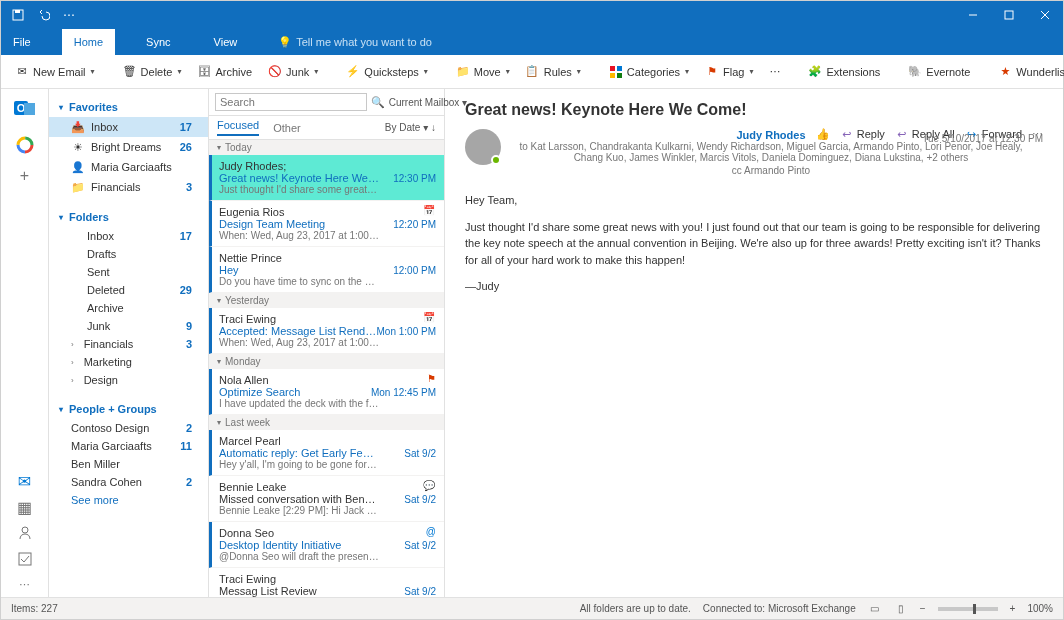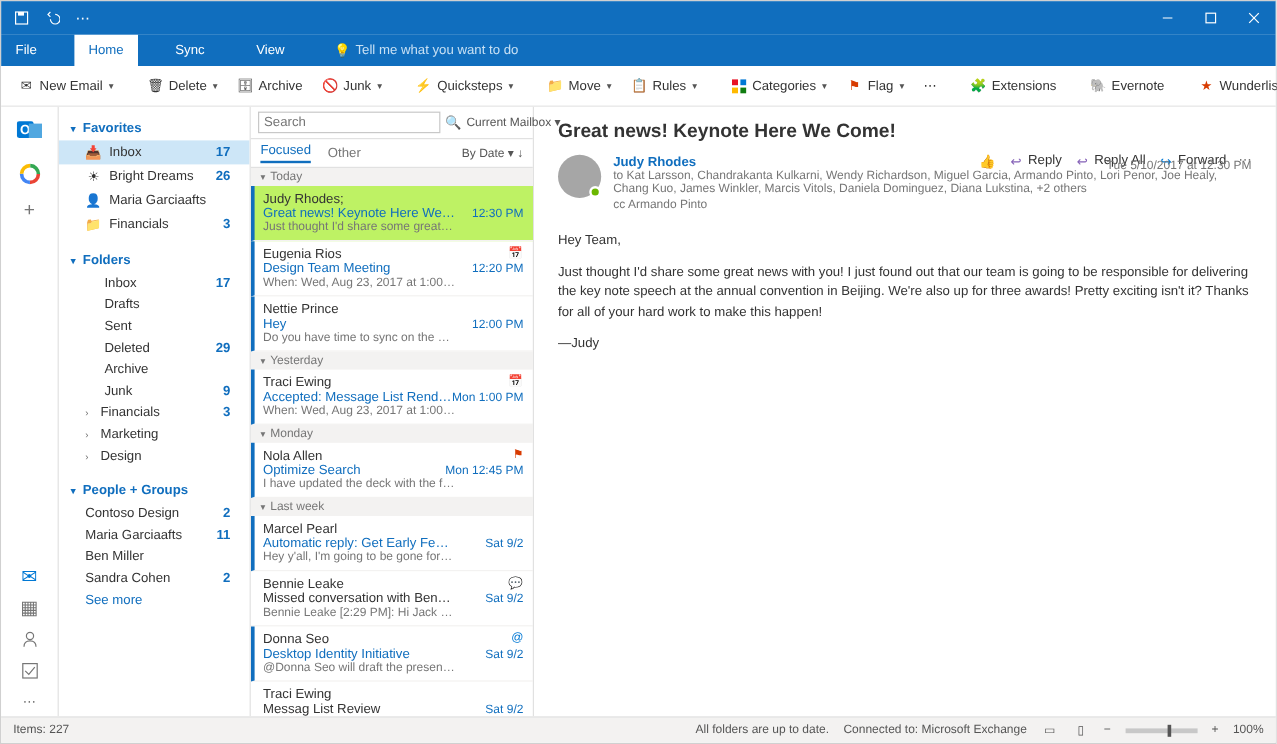--- a/index.html
+++ b/index.html
@@ -37,27 +37,27 @@
 .tabs-row .sort { margin-left:auto; color:#555; font-size:10px;}
 .msgs { flex:1; overflow-y:auto;}
 .grp { background:#f3f2f1; color:#767676; padding:2px 8px; font-size:10px; display:flex; align-items:center; gap:4px;}
 .msg { border-bottom:1px solid #f3f2f1; padding:5px 8px 5px 10px; position:relative;}
 .msg .from{ color:#333; font-size:11px;}
 .msg .subj{ color:#106ebe; font-size:11px; white-space:nowrap; overflow:hidden; text-overflow:ellipsis; max-width:160px;}
 .msg .prev{ color:#767676; font-size:10px; white-space:nowrap; overflow:hidden; text-overflow:ellipsis; max-width:160px;}
 .msg .time{ position:absolute; right:8px; top:18px; font-size:10px; color:#106ebe;}
 .msg .icon-tr{ position:absolute; right:8px; top:4px; color:#767676; font-size:10px;}
 .msg.unread { border-left:3px solid #106ebe; padding-left:7px;}
-.msg.sel { background:#bef264;}
+.msg.sel { background:#5eead4;}
 .reading { flex:1; padding:12px 20px; overflow-y:auto; position:relative;}
 .reading h2{ font-size:16px; font-weight:600; color:#333; margin-bottom:10px;}
 .mhdr{ display:flex; gap:10px;}
 .avatar{ width:36px; height:36px; border-radius:50%; background:#a6a6a6; position:relative;}
 .avatar .presence{ position:absolute; bottom:0; right:0; width:10px; height:10px; border-radius:50%; background:#6bb700; border:2px solid #fff;}
-.mmeta{ font-size:11px; color:#333;}
+.mmeta{ font-size:11px; color:#333;text-align:center;}
 .mmeta .sender{ color:#106ebe; font-weight:600;}
 .mmeta .to{ color:#767676; font-size:10px; max-width:520px;}
 .mmeta .cc{ color:#767676; font-size:10px; margin-top:2px;}
 .mactions{ position:absolute; top:38px; right:20px; display:flex; gap:10px; font-size:11px; color:#333;}
 .mactions .act{ display:flex; align-items:center; gap:3px;}
 .mdate{ position:absolute; top:44px; right:20px; font-size:10px; color:#767676;}
 .mbody{ margin-top:16px; font-size:11px; color:#333; line-height:1.5;}
 .statusbar{ height:22px; background:#f3f2f1; border-top:1px solid #e1e1e1; display:flex; align-items:center; font-size:10px; color:#555; padding:0 10px;}
 .statusbar .right-status{ margin-left:auto; display:flex; align-items:center; gap:12px;}
 .ic{ display:inline-flex; width:14px; height:14px; align-items:center; justify-content:center;}

